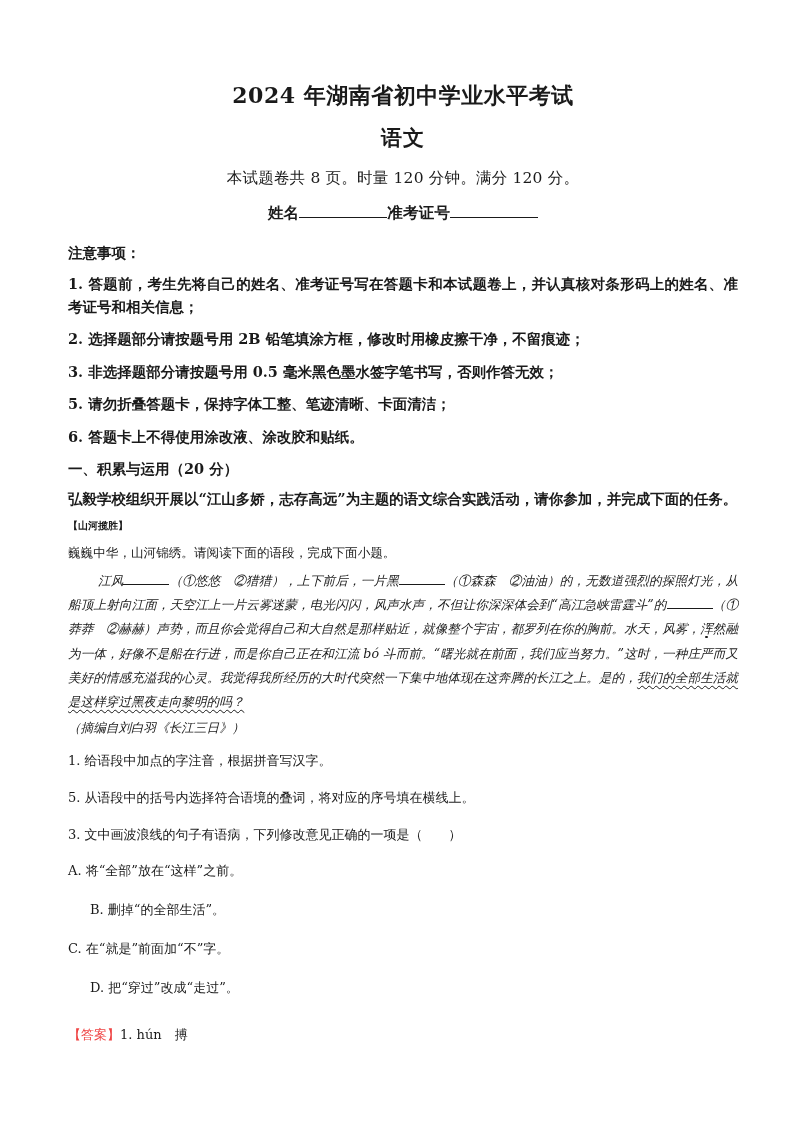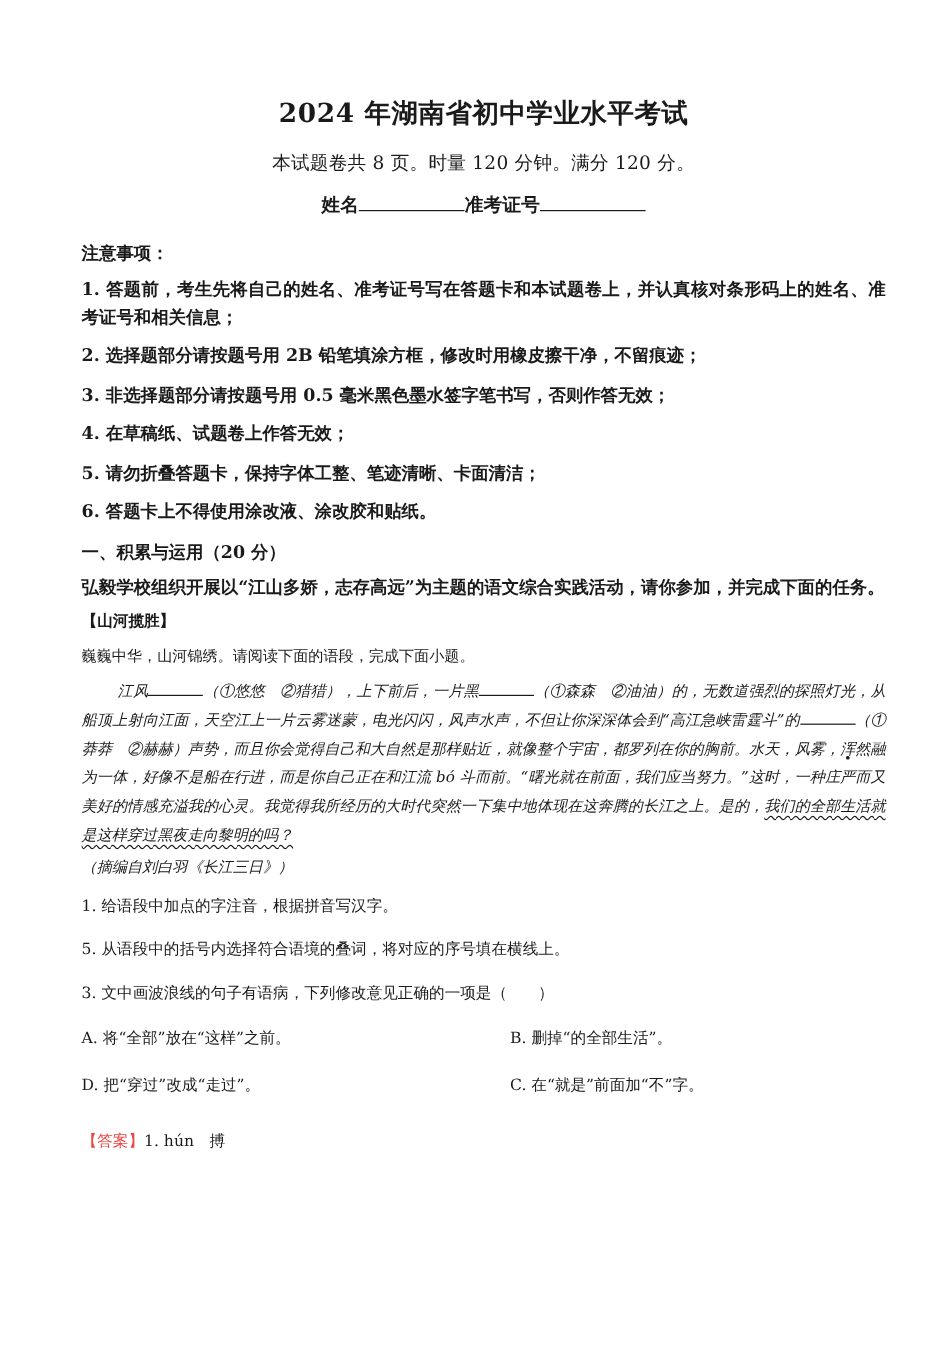--- a/index.html
+++ b/index.html
@@ -86,21 +86,21 @@
   }
   .section-intro {
     font-size: 14.5px;
     font-weight: bold;
     line-height: 1.62;
     margin: 0 0 8px 0;
     text-align: justify;
     text-justify: inter-ideograph;
   }
   .bracket-head {
-    font-size: 13px;
+    font-size: 10px;
     font-weight: bold;
     margin: 4px 0 10px 0;
   }
 
   
   .passage-lead {
     font-size: 12.6px;
     line-height: 1.6;
     margin: 0 0 6px 0;
   }
@@ -152,20 +152,21 @@
     font-size: 13px;
     line-height: 1.6;
     margin: 0 0 16px 0;
     text-align: justify;
     text-justify: inter-ideograph;
   }
   .options {
     display: flex;
     flex-wrap: wrap;
     margin: 0 0 6px 0;
+    flex-direction: column;
   }
   .option {
     width: 50%;
     font-size: 13px;
     line-height: 1.6;
     margin-bottom: 18px;
     padding-right: 8px;
   }
   .option:nth-child(2n) { padding-left: 22px; }
 
@@ -181,32 +182,32 @@
   .answer-body {
     color: #1a1a1a;
   }
 </style>
 </head>
 <body>
 
 <div class="page">
 
   <div class="doc-title">2024 年湖南省初中学业水平考试</div>
+  <div class="doc-subject">语文</div>
   <div class="doc-meta">本试题卷共 8 页。时量 120 分钟。满分 120 分。</div>
 
   <div class="doc-fields">
     <span>姓名</span><span class="blank-line bl-name"></span><span>准考证号</span><span class="blank-line bl-id"></span>
   </div>
 
   <div class="notice-wrap">
     <div class="notice-head">注意事项：</div>
     <div class="notice-item">1. 答题前，考生先将自己的姓名、准考证号写在答题卡和本试题卷上，并认真核对条形码上的姓名、准考证号和相关信息；</div>
     <div class="notice-item">2. 选择题部分请按题号用 2B 铅笔填涂方框，修改时用橡皮擦干净，不留痕迹；</div>
     <div class="notice-item">3. 非选择题部分请按题号用 0.5 毫米黑色墨水签字笔书写，否则作答无效；</div>
-    <div class="notice-item">4. 在草稿纸、试题卷上作答无效；</div>
     <div class="notice-item">5. 请勿折叠答题卡，保持字体工整、笔迹清晰、卡面清洁；</div>
     <div class="notice-item">6. 答题卡上不得使用涂改液、涂改胶和贴纸。</div>
   </div>
 
   <div class="section-head">一、积累与运用（20 分）</div>
   <div class="section-intro">弘毅学校组织开展以“江山多娇，志存高远”为主题的语文综合实践活动，请你参加，并完成下面的任务。</div>
   <div class="bracket-head">【山河揽胜】</div>
   <div class="passage-lead">巍巍中华，山河锦绣。请阅读下面的语段，完成下面小题。</div>
 
   <div class="passage"><span>江风</span><span class="fill"></span><span>（①悠悠　②猎猎），上下前后，一片黑</span><span class="fill"></span><span>（①森森　②油油）的，无数道强烈的探照灯光，从船顶上射向江面，天空江上一片云雾迷蒙，电光闪闪，风声水声，不但让你深深体会到“高江急峡雷霆斗”的</span><span class="fill"></span><span>（①莽莽　②赫赫）声势，而且你会觉得自己和大自然是那样贴近，就像整个宇宙，都罗列在你的胸前。水天，风雾，</span><span class="dotted">浑</span><span>然融为一体，好像不是船在行进，而是你自己正在和江流 bó 斗而前。“曙光就在前面，我们应当努力。”这时，一种庄严而又美好的情感充溢我的心灵。我觉得我所经历的大时代突然一下集中地体现在这奔腾的长江之上。是的，</span><span class="wavy">我们的全部生活就是这样穿过黑夜走向黎明的吗？</span></div>
@@ -214,20 +215,20 @@
   <div class="attribution">（摘编自刘白羽《长江三日》）</div>
 
   <div class="q-list">
     <div class="question">1. 给语段中加点的字注音，根据拼音写汉字。</div>
     <div class="question">5. 从语段中的括号内选择符合语境的叠词，将对应的序号填在横线上。</div>
     <div class="question">3. 文中画波浪线的句子有语病，下列修改意见正确的一项是（　　）</div>
 
     <div class="options">
       <div class="option">A. 将“全部”放在“这样”之前。</div>
       <div class="option">B. 删掉“的全部生活”。</div>
+      <div class="option">C. 在“就是”前面加“不”字。</div>
       <div class="option">D. 把“穿过”改成“走过”。</div>
-      <div class="option">C. 在“就是”前面加“不”字。</div>
     </div>
   </div>
 
   <div class="answer-row"><span class="answer-tag">【答案】</span><span class="answer-body">1. hún　搏</span></div>
 
 </div>
 
 </body></html>

